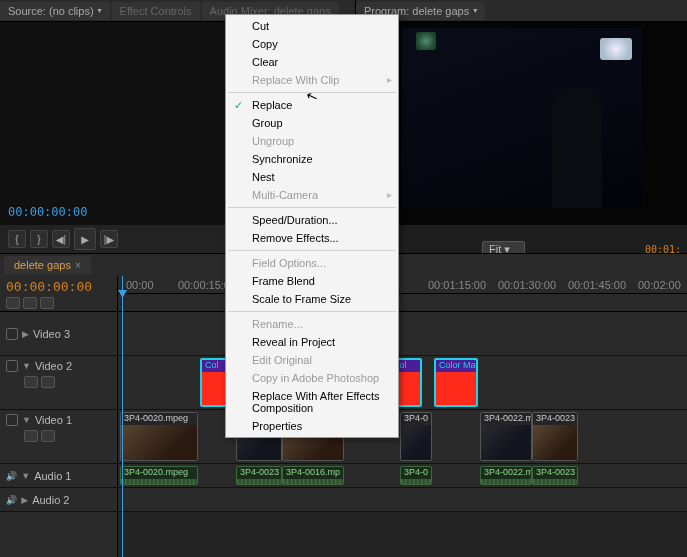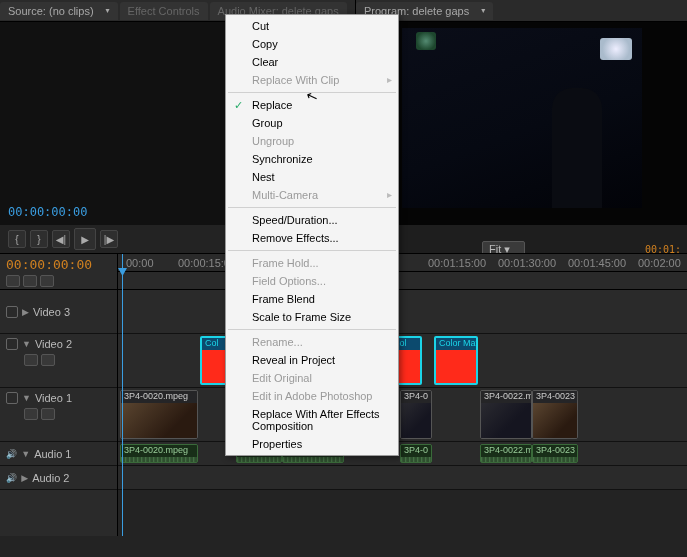--- a/index.html
+++ b/index.html
@@ -4,21 +4,21 @@
 <style>
 * { margin: 0; padding: 0; box-sizing: border-box; font-family: "Segoe UI", Tahoma, sans-serif; font-size: 11px; }
 body { background: #232323; color: #b8b8b8; width: 687px; height: 557px; overflow: hidden; position: relative; }
 
 
 .top-row { display: flex; height: 253px; }
 .source-panel { width: 356px; background: #1e1e1e; border-right: 1px solid #000; position: relative; }
 .program-panel { flex: 1; background: #1e1e1e; position: relative; }
 
 .panel-tabs { height: 22px; background: #2a2a2a; display: flex; align-items: center; border-bottom: 1px solid #000; }
-.panel-tab { padding: 3px 8px; color: #a8a8a8; background: #333; margin-right: 2px; border-radius: 3px 3px 0 0; display: flex; align-items: center; gap: 12px; cursor: pointer; }
+.panel-tab { padding: 3px 8px; color: #a8a8a8; background: #333; margin-right: 2px; border-radius: 3px 3px 0 0; display: flex; align-items: center; gap: 4px; cursor: pointer; }
 .panel-tab.dim { color: #666; }
 .chevdown { font-size: 8px; }
 
 .source-body { height: 203px; background: #111; position: relative; }
 .tc-left { position: absolute; left: 8px; bottom: 6px; color: #3a9de0; font-family: monospace; font-size: 12px; }
 .transport { height: 28px; background: #232323; display: flex; align-items: center; gap: 4px; padding: 0 8px; }
 
 .program-body { height: 203px; background: #050505; position: relative; overflow: hidden; }
 .preview-img { width: 240px; height: 180px; background: linear-gradient(160deg,#0a0d18 0%,#060912 55%,#020308 100%); position: relative; margin: 6px auto 0; }
 .preview-light { position: absolute; right: 10px; top: 10px; width: 32px; height: 22px; background: radial-gradient(circle,#eef,#abc 70%); border-radius: 3px; }
@@ -62,21 +62,21 @@
 .playhead::before { content: ""; position: absolute; top: 14px; left: -4px; width: 9px; height: 8px; background: #3a9de0; clip-path: polygon(0 0,100% 0,50% 100%); }
 
 .track-lane { height: 44px; border-bottom: 1px solid #111; position: relative; background: #2a2a2a; }
 .track-lane.v1 { height: 54px; }
 .track-lane.audio { height: 24px; }
 
 .clip { position: absolute; top: 2px; bottom: 2px; border-radius: 2px; overflow: hidden; }
 .clip .label { position: absolute; top: 0; left: 0; right: 0; height: 12px; background: rgba(40,40,40,.85); color: #ccc; font-size: 9px; padding: 0 3px; white-space: nowrap; overflow: hidden; }
 
 .clip.matte { background: #ff2a1a; border: 2px solid #1bd4e8; }
-.clip.matte .label { background: #0c4a6e; color: #1bd4e8; }
+.clip.matte .label { background: #4c1d95; color: #1bd4e8; }
 .clip.video { background: #1a1a22; border: 1px solid #555; }
 .clip.video .thumb { position: absolute; top: 12px; bottom: 0; left: 0; right: 0; background: linear-gradient(135deg,#2a2a30,#151520 60%); }
 .clip.video .thumb.warm { background: linear-gradient(135deg,#5a4530,#2a1a10 70%); }
 .clip.audio { background: #2f4f2f; border: 1px solid #3a6a3a; }
 .clip.audio .label { background: rgba(20,40,20,.85); color: #9c9; }
 .clip.audio .wave { position: absolute; top: 12px; bottom: 0; left: 0; right: 0; background: repeating-linear-gradient(90deg,#4a7a4a 0,#2f4f2f 2px,#2f4f2f 4px); }
 
 
 .ctx-menu { position: absolute; left: 225px; top: 14px; width: 174px; background: #f4f4f4; border: 1px solid #9a9a9a; box-shadow: 2px 2px 6px rgba(0,0,0,.4); z-index: 100; color: #000; padding: 2px 0; }
 .ctx-item { padding: 3px 18px 3px 26px; position: relative; cursor: default; font-size: 11px; }
@@ -148,20 +148,26 @@
       <div class="icon-btn">⇤</div>
       <div class="icon-btn">⇥</div>
       <div class="icon-btn">⎙</div>
       <div class="icon-btn">↥</div>
       <div class="icon-btn">↧</div>
     </div>
   </div>
 </div>
 
 <div class="timeline-panel">
+  <div class="tl-tab-row">
+    <div class="tl-tab">
+        <span>delete gaps</span>
+        <span class="tab-close">×</span>
+      </div>
+  </div>
   <div class="tl-body">
     <div class="tl-left">
       <div class="tl-head-left">
         <div class="tc-orange">00:00:00:00</div>
         <div class="tl-left-tools">
           <div class="mini"></div>
           <div class="mini"></div>
           <div class="mini"></div>
         </div>
       </div>
@@ -297,25 +303,24 @@
     <div class="ctx-item"><span class="ctx-check">✓</span><span>Replace</span></div>
     <div class="ctx-item"><span>Group</span></div>
     <div class="ctx-item disabled"><span>Ungroup</span></div>
     <div class="ctx-item"><span>Synchronize</span></div>
     <div class="ctx-item"><span>Nest</span></div>
     <div class="ctx-item disabled sub"><span>Multi-Camera</span></div>
     <div class="ctx-sep"></div>
     <div class="ctx-item"><span>Speed/Duration...</span></div>
     <div class="ctx-item"><span>Remove Effects...</span></div>
     <div class="ctx-sep"></div>
-    <div class="ctx-item disabled"><span>Frame Hold...</span></div>
     <div class="ctx-item disabled"><span>Field Options...</span></div>
     <div class="ctx-item"><span>Frame Blend</span></div>
     <div class="ctx-item"><span>Scale to Frame Size</span></div>
     <div class="ctx-sep"></div>
     <div class="ctx-item disabled"><span>Rename...</span></div>
     <div class="ctx-item"><span>Reveal in Project</span></div>
     <div class="ctx-item disabled"><span>Edit Original</span></div>
-    <div class="ctx-item disabled"><span>Edit in Adobe Photoshop</span></div>
+    <div class="ctx-item disabled"><span>Copy in Adobe Photoshop</span></div>
     <div class="ctx-item"><span>Replace With After Effects Composition</span></div>
     <div class="ctx-item"><span>Properties</span></div>
   </div>
 <div class="cursor-arrow">↖</div>
 
 </body></html>

